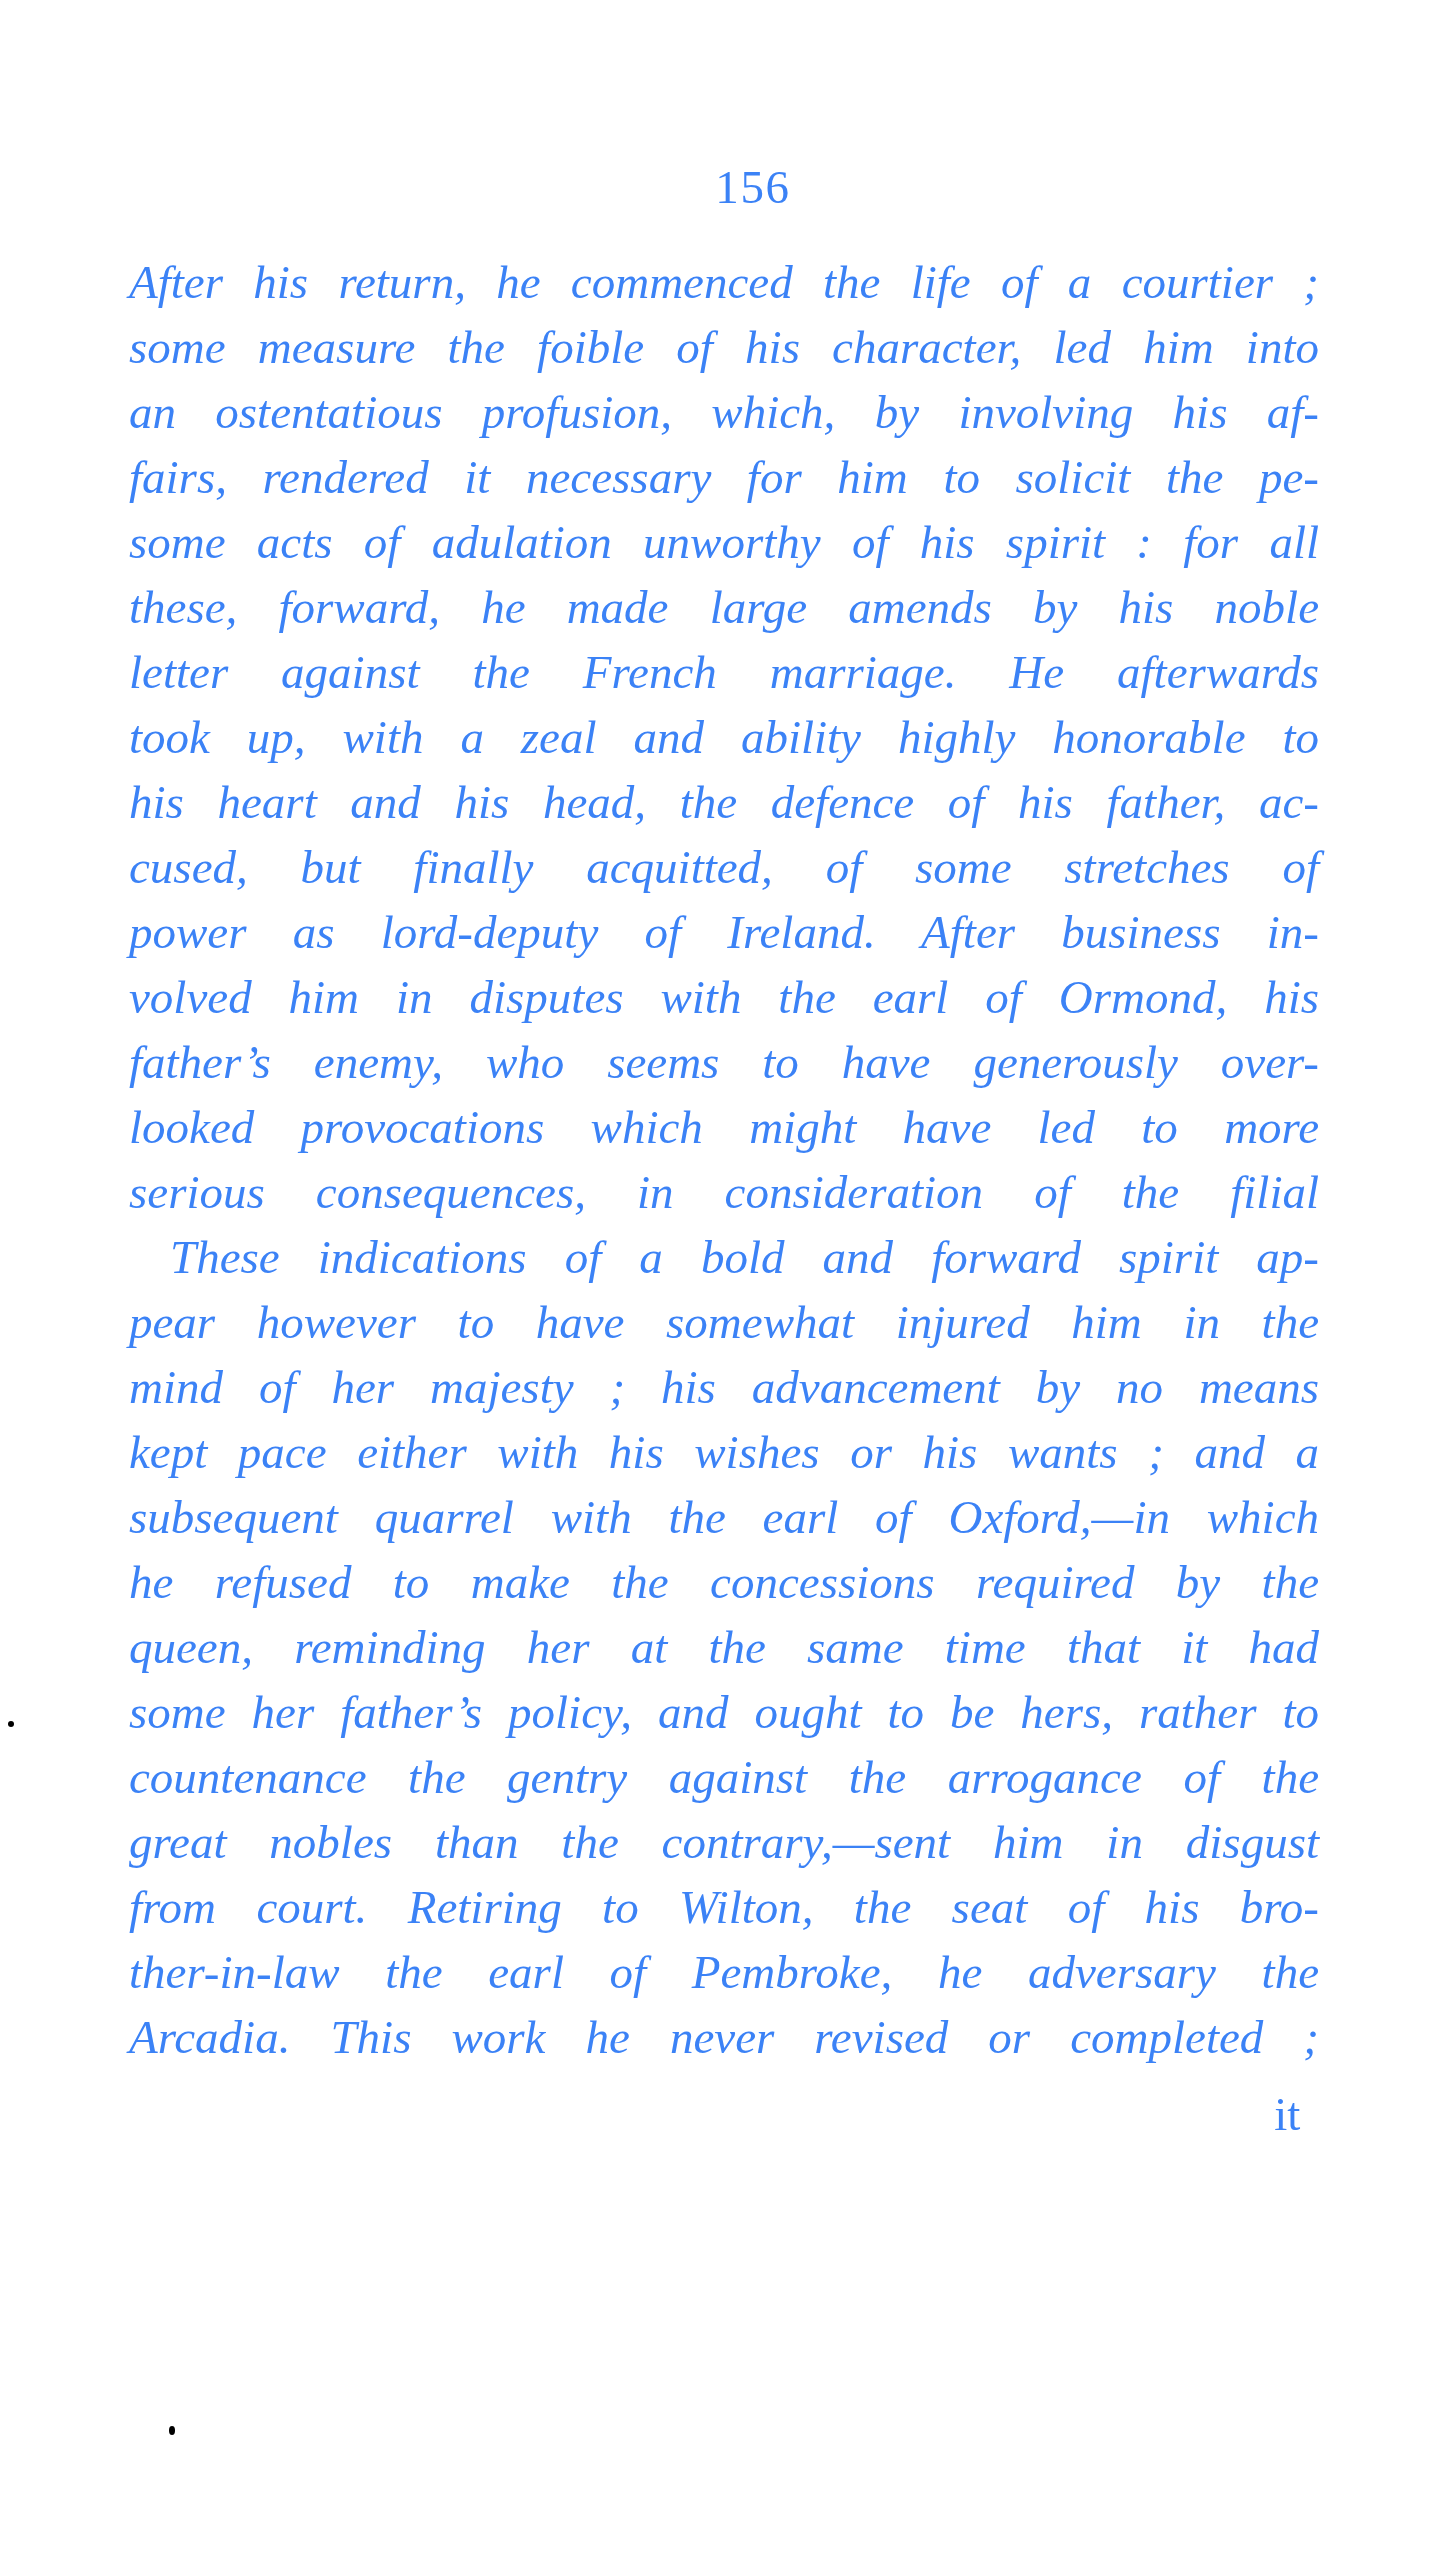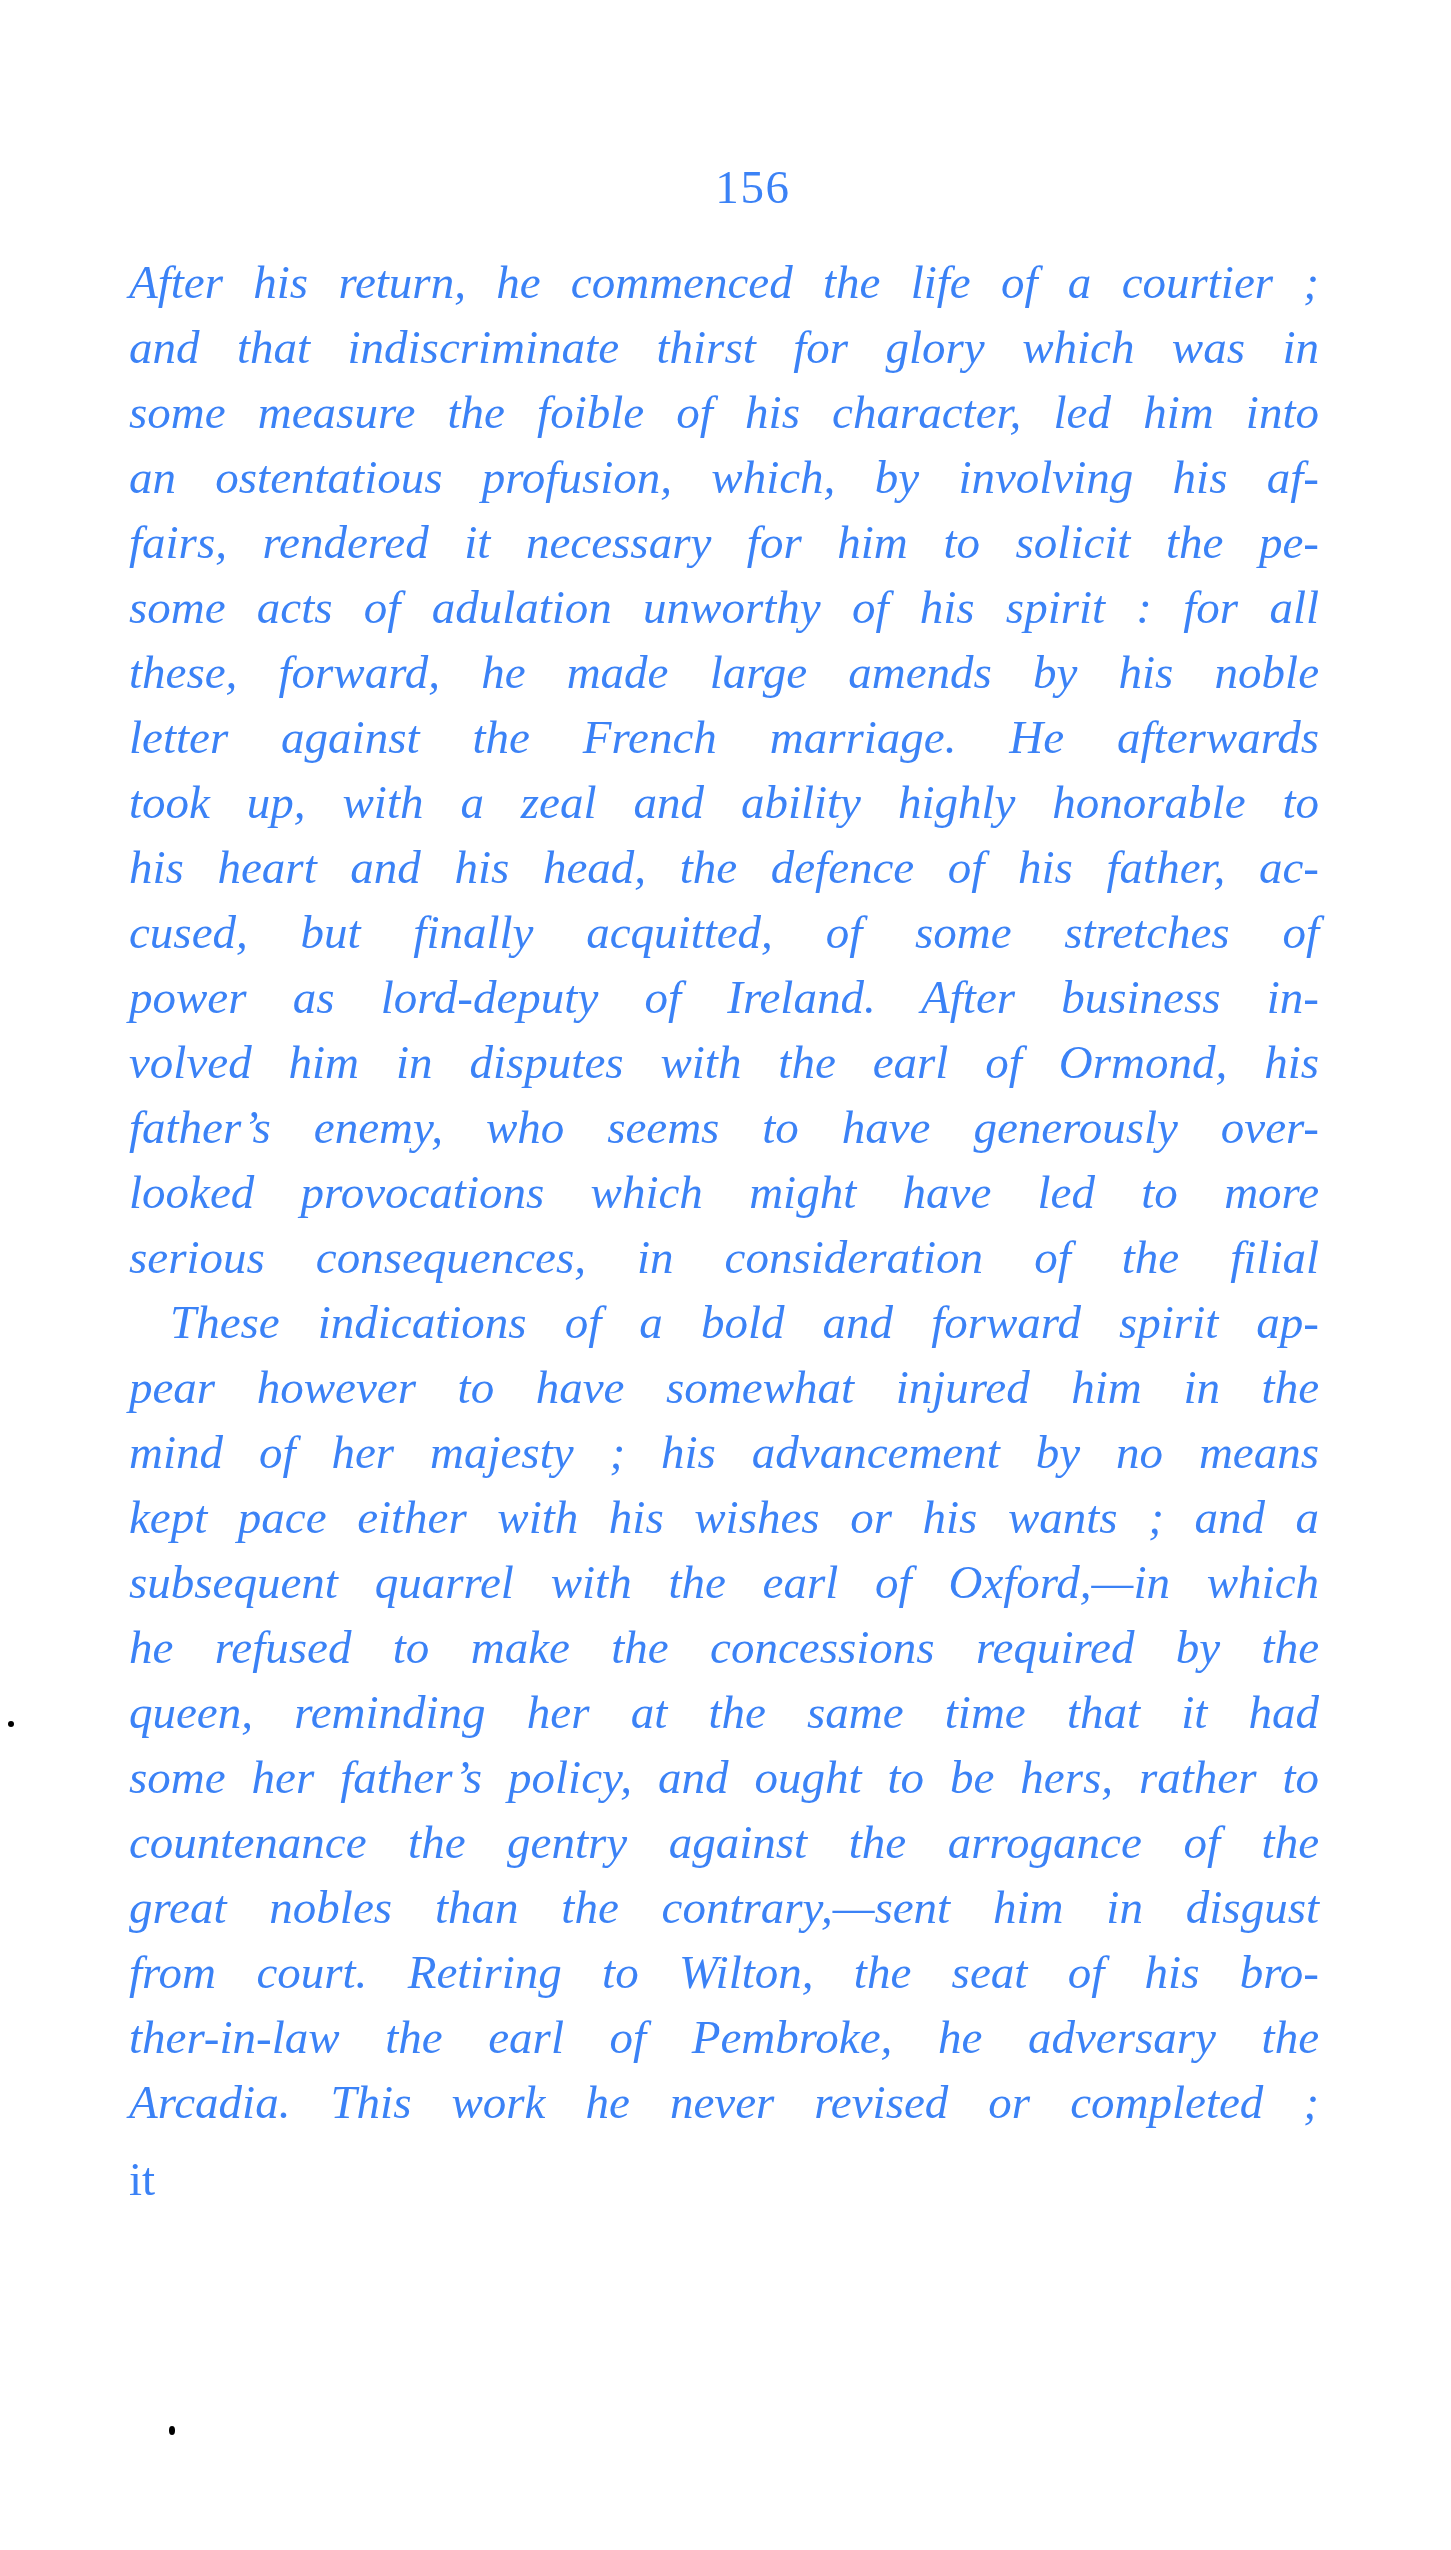--- a/index.html
+++ b/index.html
@@ -51,21 +51,21 @@
   .line.para-end {
     text-align-last: left;
   }
   .line.indent {
     text-indent: 41px;
   }
   .catchword-line {
     height: 65px;
     line-height: 65px;
     margin-top: 12px;
-    text-align: left;
+    text-align: right;
     padding-right: 18.6px;
   }
   .speck {
     position: absolute;
     background: #000000;
     border-radius: 50%;
   }
   .speck-1 { left: 7.6px;  top: 1721px; width: 6px; height: 6px; }
   .speck-2 { left: 169px; top: 2426px; width: 6px; height: 8.5px; }
 </style>
@@ -73,21 +73,20 @@
 <body>
 
 <div class="page">
 
   <div class="page-number">156</div>
 
   <div class="text-block">
 
     <div class="para">
       <div class="line">After his return, he commenced the life of a courtier ;</div>
-      <div class="line">and that indiscriminate thirst for glory which was in</div>
       <div class="line">some measure the foible of his character, led him into</div>
       <div class="line">an ostentatious profusion, which, by involving his af-</div>
       <div class="line">fairs, rendered it necessary for him to solicit the pe-</div>
       <div class="line">some acts of adulation unworthy of his spirit : for all</div>
       <div class="line">these, forward, he made large amends by his noble</div>
       <div class="line">letter against the French marriage. He afterwards</div>
       <div class="line">took up, with a zeal and ability highly honorable to</div>
       <div class="line">his heart and his head, the defence of his father, ac-</div>
       <div class="line">cused, but finally acquitted, of some stretches of</div>
       <div class="line">power as lord-deputy of Ireland. After business in-</div>

